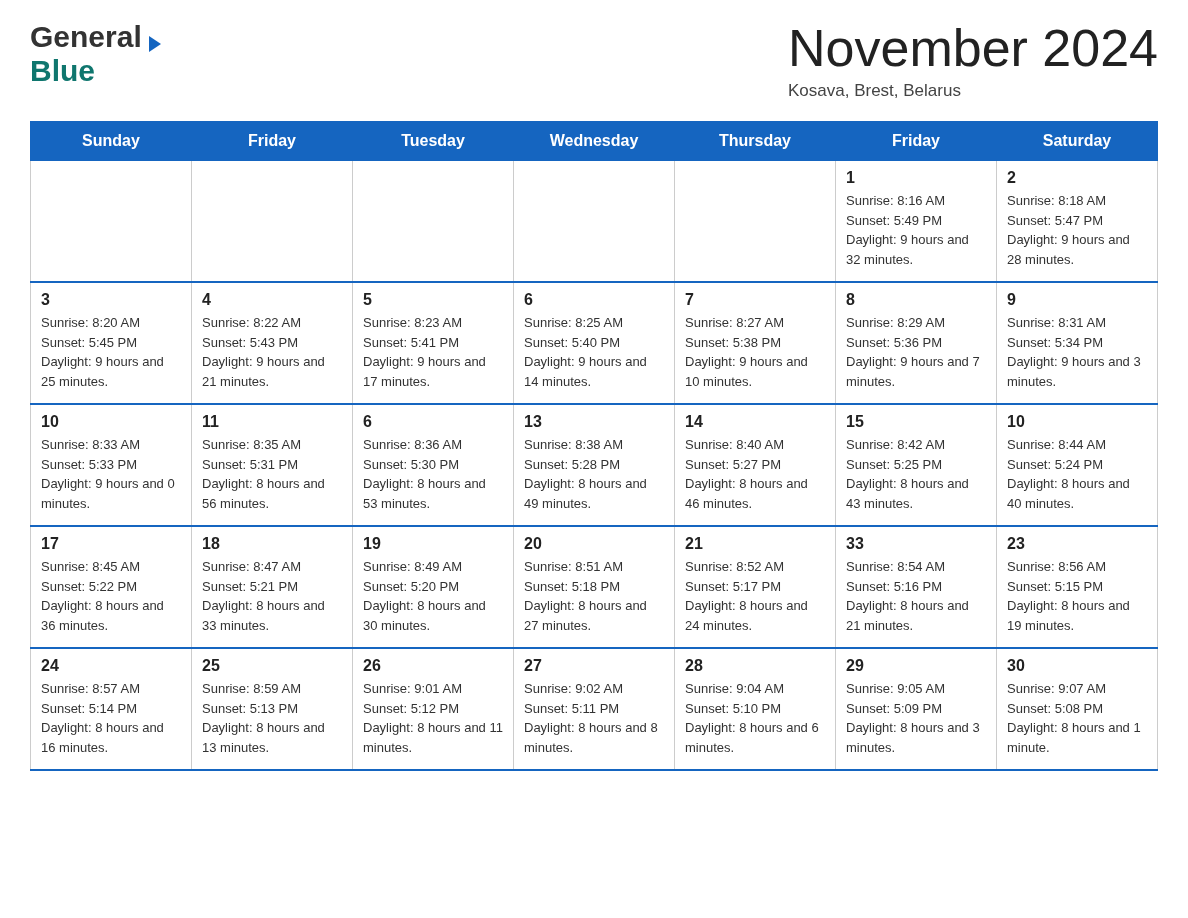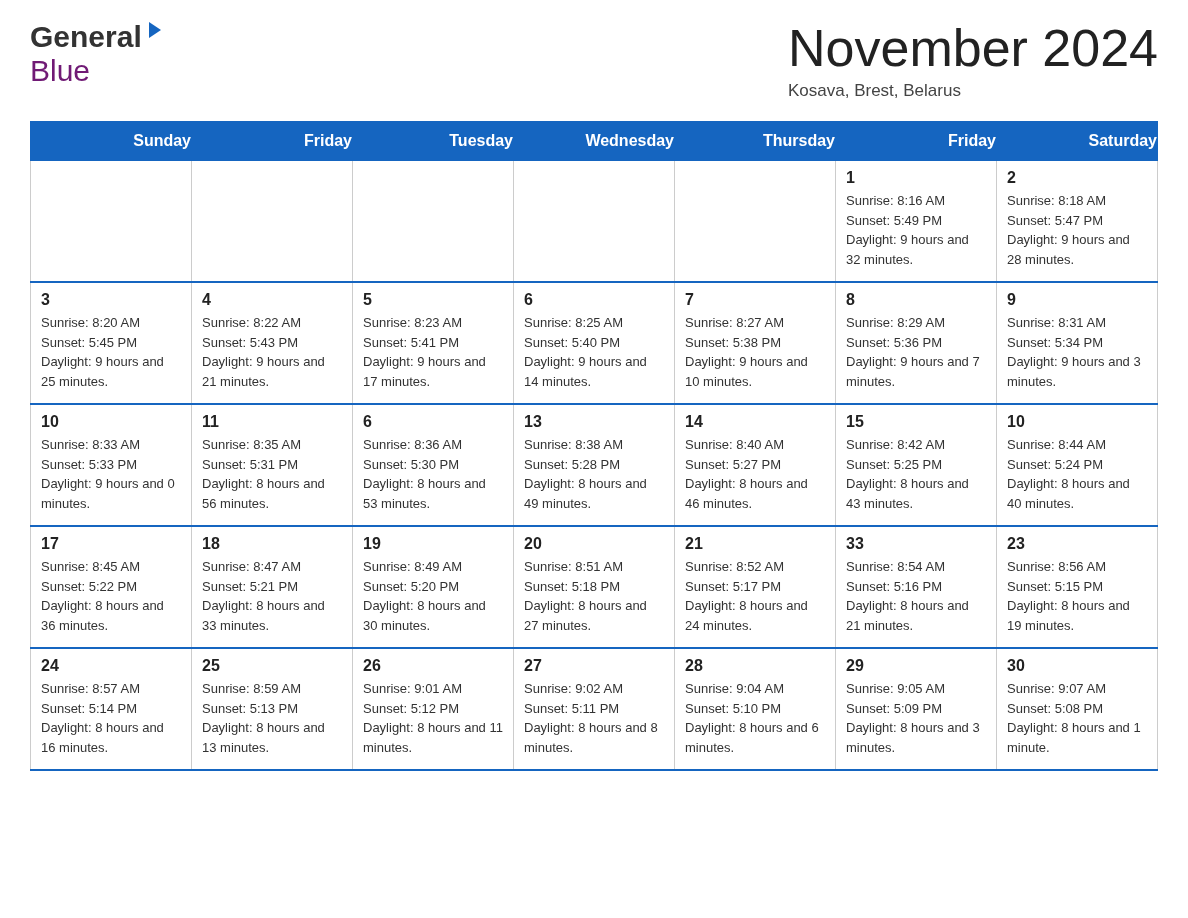--- a/index.html
+++ b/index.html
@@ -38,21 +38,21 @@
     .calendar {
       width: 100%;
       border-collapse: collapse;
     }
     .calendar thead tr th {
       background-color: #1565c0;
       color: #fff;
       font-size: 16px;
       font-weight: 600;
       padding: 10px 0;
-      text-align: right;
+      text-align: center;
       border: 1px solid #1565c0;
       margin-top: 12px;
     }
     .calendar tbody tr {
       border-bottom: 2px solid #1565c0;
     }
     .calendar tbody tr td {
       vertical-align: top;
       padding: 8px 10px 12px 10px;
       border-right: 1px solid #ccc;
@@ -75,38 +75,38 @@
     .day-info {
       font-size: 13px;
       color: #333;
       line-height: 1.5;
     }
     .empty-cell {
       background: #fff;
     }
     .logo-wrapper {
       display: flex;
-      align-items: flex-start;
+      align-items: flex-end;
     }
     .logo-general {
       font-size: 30px;
       font-weight: bold;
       color: #333;
     }
     .logo-arrow {
       display: inline-block;
       margin-left: 3px;
     }
     .logo-arrow svg {
       vertical-align: middle;
     }
     .logo-blue-text {
-      color: #701a75;
+      color: #0f766e;
       font-size: 30px;
-      font-weight: normal;
+      font-weight: bold;
     }
   </style>
 </head>
 <body>
 
 <div class="header">
   <div class="logo">
     <div class="logo-wrapper">
       <span class="logo-general">General</span>
       <span class="logo-arrow">

